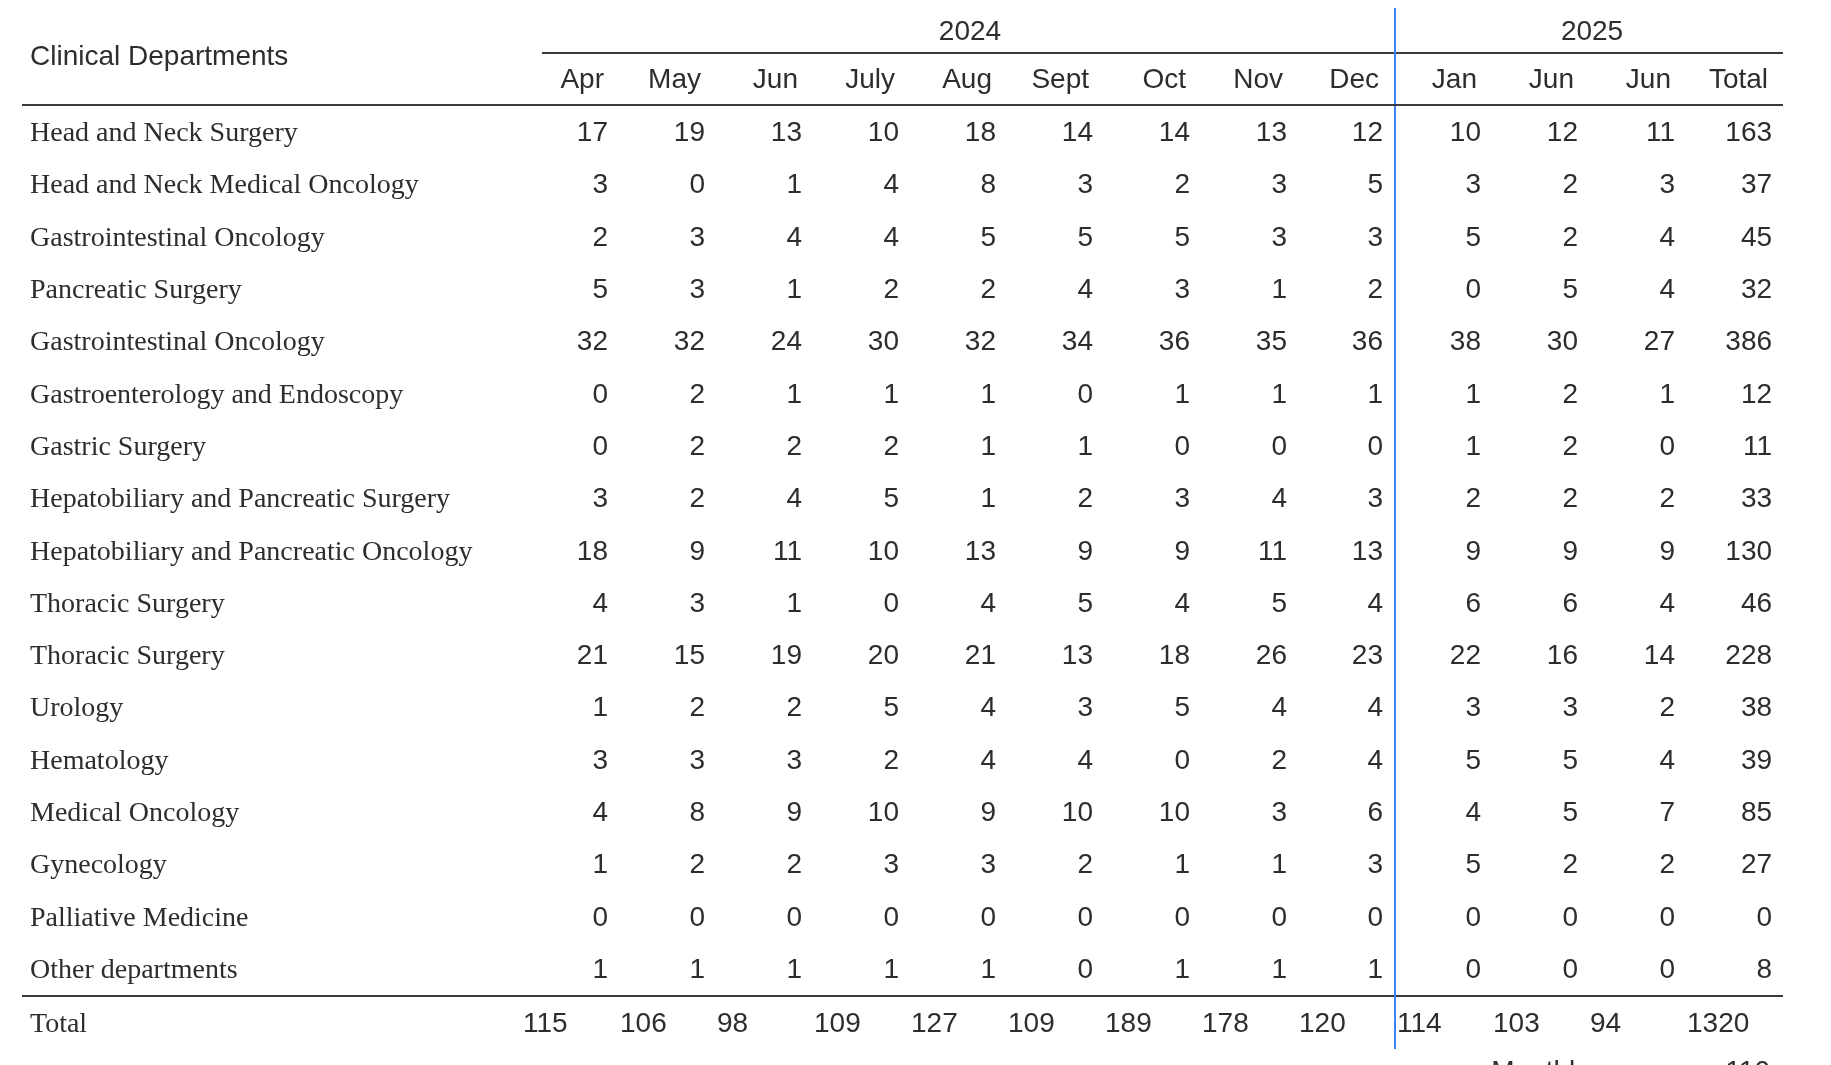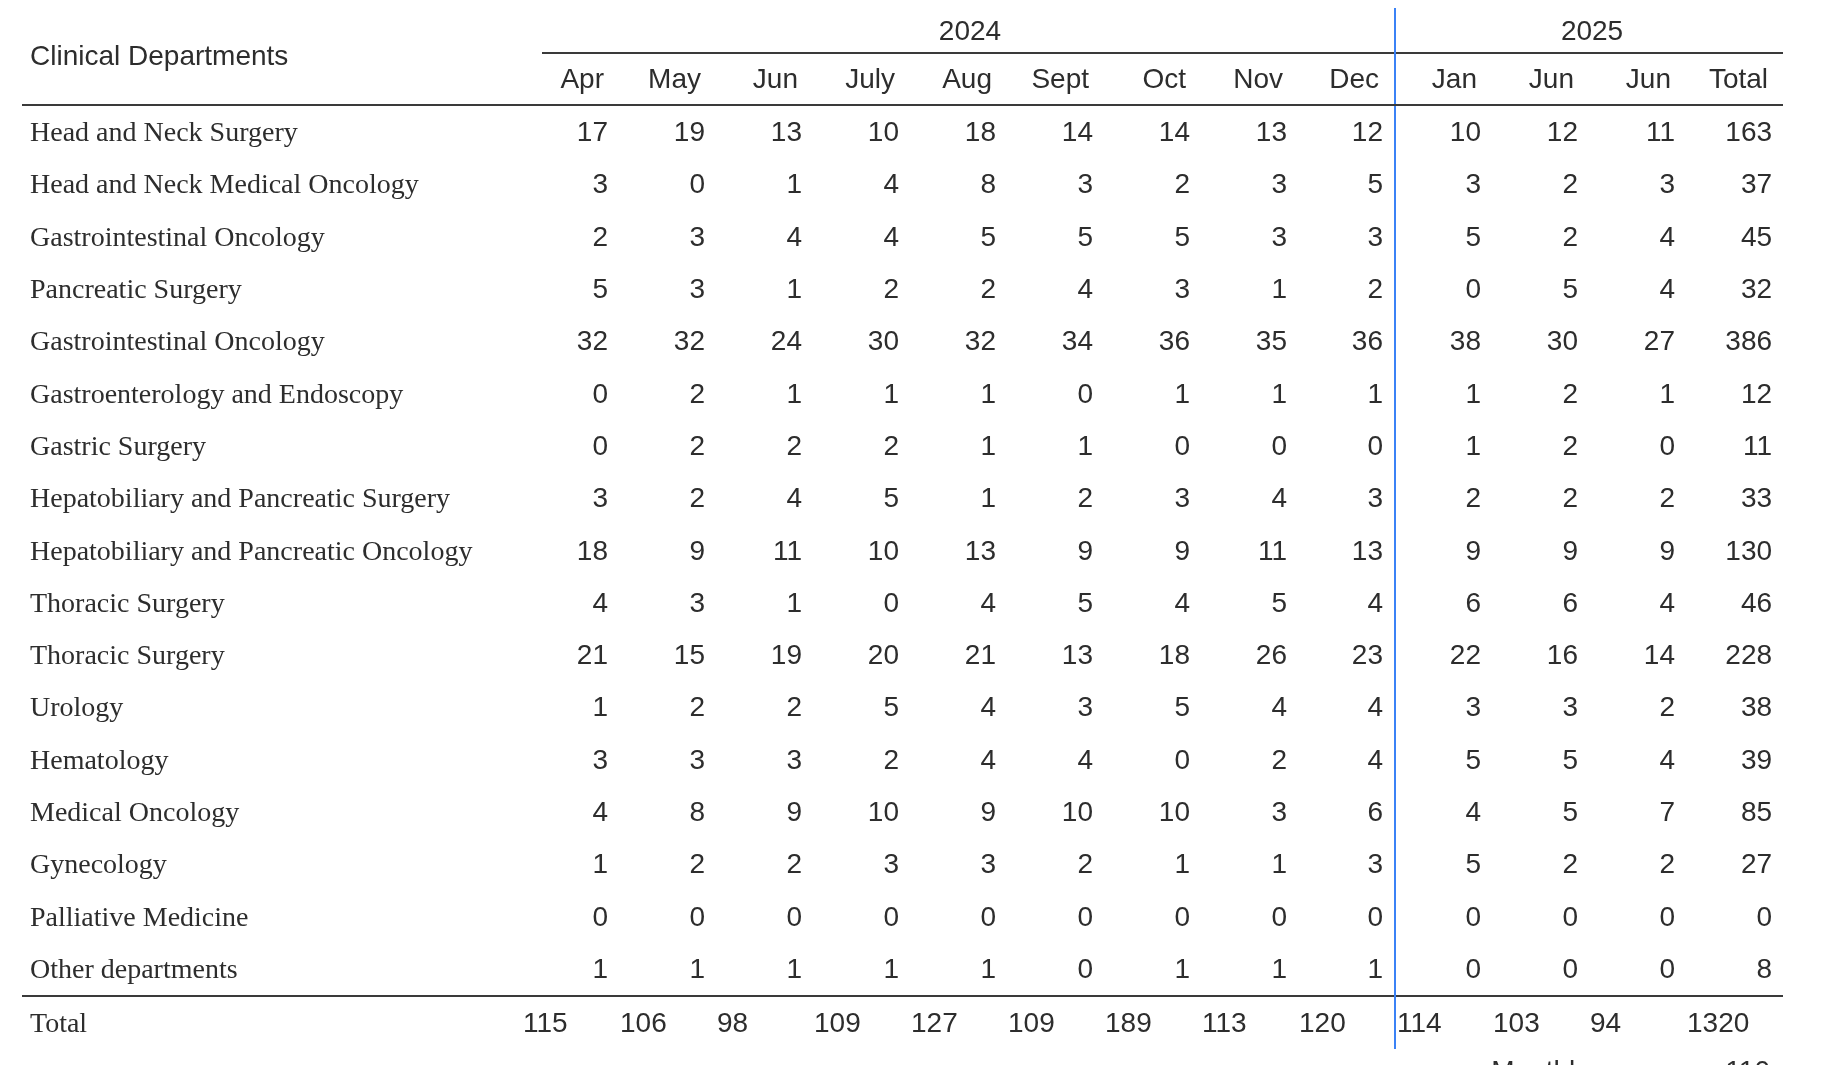--- a/index.html
+++ b/index.html
@@ -418,21 +418,21 @@
       <tr class="total-row">
 
       <td class="dept">Total</td>
           <td>115</td>
           <td>106</td>
           <td>98</td>
           <td>109</td>
           <td>127</td>
           <td>109</td>
           <td>189</td>
-          <td>113</td>
+          <td>178</td>
           <td>120</td>
           <td class="divider">114</td>
           <td>103</td>
           <td>94</td>
           <td>1320</td>
         </tr>
     </tfoot>
   </table>
 
   <div class="footer-note">

